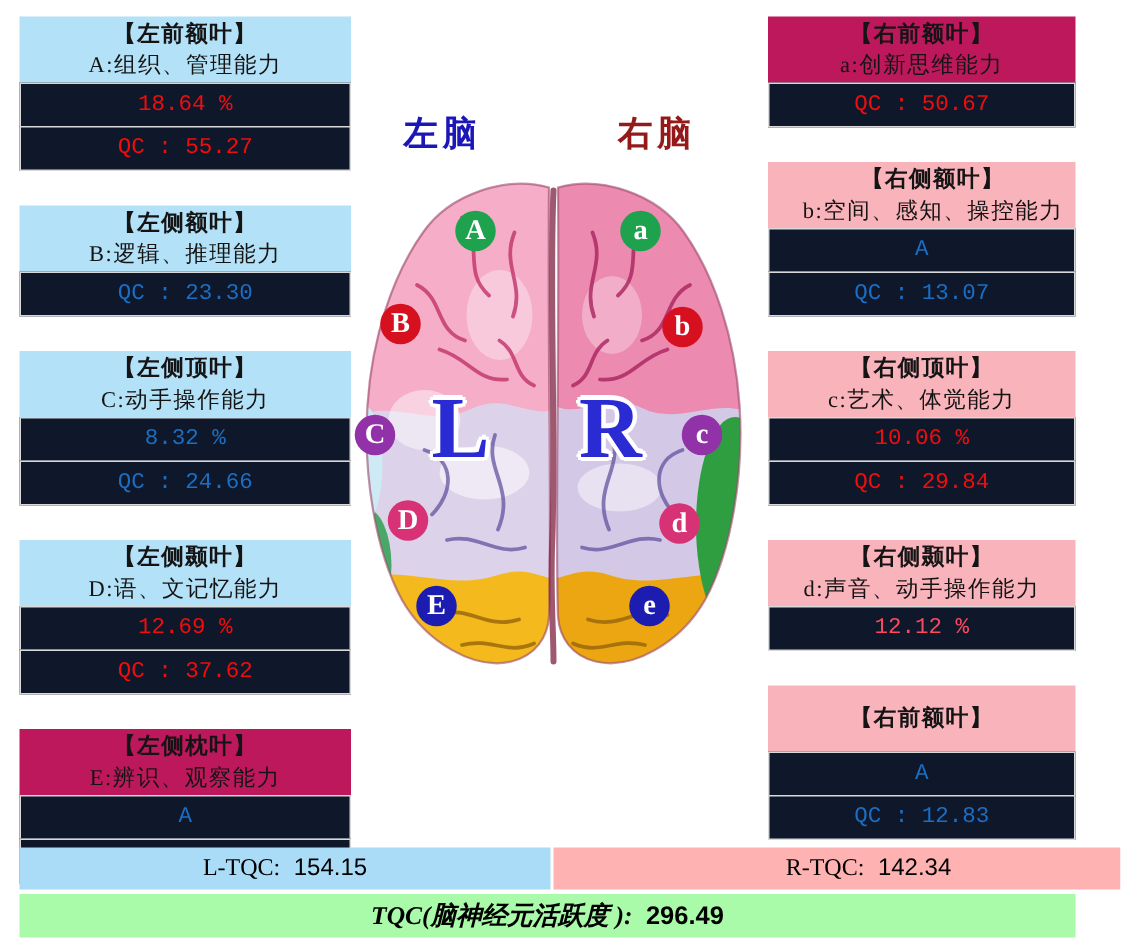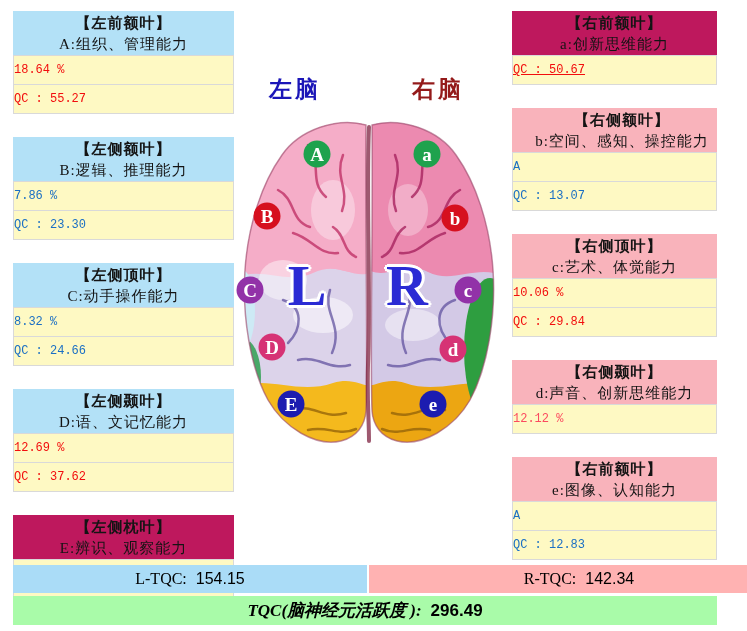--- a/index.html
+++ b/index.html
@@ -7,23 +7,23 @@
         font-family:"Liberation Serif",serif;}
   
   .col{position:absolute;top:11px;}
   .col-left{left:13px;width:221px;}
   .col-right{left:512px;width:205px;}
   .panel{margin-bottom:23px;}
   .panel-header{height:45px;display:flex;flex-direction:column;justify-content:center;
         text-align:center;color:#141414;font-size:15px;}
   .region{font-weight:bold;letter-spacing:1px;line-height:21px;}
   .ability{letter-spacing:1px;line-height:21px;}
-  .panel-row{height:30px;box-sizing:border-box;background:#fef9c3;border:1px solid #d9d9d9;
-        margin-top:-1px;line-height:28px;
-        font-family:"Liberation Mono",monospace;font-size:12px;}
+  .panel-row{height:30px;box-sizing:border-box;background:#0f172a;border:1px solid #d9d9d9;
+        margin-top:-1px;text-align:center;line-height:28px;
+        font-family:"Liberation Mono",monospace;font-size:15px;}
   .panel .panel-row:first-of-type{margin-top:0;}
   
   .brain-title{position:absolute;transform:translate(-50%,-50%);font-weight:bold;
         font-size:23px;letter-spacing:3px;white-space:nowrap;}
   #brain-area{position:absolute;left:238px;top:115px;width:262px;height:335px;}
   #brain-area svg{position:absolute;left:0;top:0;}
   .marker{position:absolute;width:27px;height:27px;border-radius:50%;color:#fff;
         font-weight:bold;font-size:19px;display:flex;align-items:center;justify-content:center;
         transform:translate(-50%,-50%);line-height:1;}
   .m-A{left:79px;top:39px}.m-a{left:189px;top:39px}
@@ -60,21 +60,20 @@
       </div>
       <div class="panel-row"><span style="color: rgb(242, 13, 13);">18.64 %</span></div>
       <div class="panel-row"><span style="color: rgb(242, 13, 13);">QC : 55.27</span></div>
     </div>
 
     <div class="panel">
       <div class="panel-header" style="background-color: rgb(179, 225, 247);">
         <div class="region">【左侧额叶】</div>
         <div class="ability">B:逻辑、推理能力</div>
       </div>
-      <div class="panel-row"><span style="color: rgb(26, 111, 196);">7.86 %</span></div>
       <div class="panel-row"><span style="color: rgb(26, 111, 196);">QC : 23.30</span></div>
     </div>
 
     <div class="panel">
       <div class="panel-header" style="background-color: rgb(179, 225, 247);">
         <div class="region">【左侧顶叶】</div>
         <div class="ability">C:动手操作能力</div>
       </div>
       <div class="panel-row"><span style="color: rgb(26, 111, 196);">8.32 %</span></div>
       <div class="panel-row"><span style="color: rgb(26, 111, 196);">QC : 24.66</span></div>
@@ -99,21 +98,21 @@
     </div>
   </div>
 
   <div class="col col-right">
 
     <div class="panel">
       <div class="panel-header" style="background-color: #be185d;">
         <div class="region">【右前额叶】</div>
         <div class="ability">a:创新思维能力</div>
       </div>
-      <div class="panel-row"><span style="color: rgb(242, 13, 13); text-decoration: underline;">QC : 50.67</span></div>
+      <div class="panel-row"><span style="color: rgb(242, 13, 13);">QC : 50.67</span></div>
     </div>
 
     <div class="panel">
       <div class="panel-header" style="background-color: rgb(249, 179, 187); padding-left: 15px;">
         <div class="region">【右侧额叶】</div>
         <div class="ability">b:空间、感知、操控能力</div>
       </div>
       <div class="panel-row"><span style="color: rgb(26, 111, 196);">A</span></div>
       <div class="panel-row"><span style="color: rgb(26, 111, 196);">QC : 13.07</span></div>
     </div>
@@ -123,29 +122,28 @@
         <div class="region">【右侧顶叶】</div>
         <div class="ability">c:艺术、体觉能力</div>
       </div>
       <div class="panel-row"><span style="color: rgb(242, 13, 13);">10.06 %</span></div>
       <div class="panel-row"><span style="color: rgb(242, 13, 13);">QC : 29.84</span></div>
     </div>
 
     <div class="panel">
       <div class="panel-header" style="background-color: rgb(249, 179, 187);">
         <div class="region">【右侧颞叶】</div>
-        <div class="ability">d:声音、创新思维能力</div>
+        <div class="ability">d:声音、动手操作能力</div>
       </div>
       <div class="panel-row"><span style="color: rgb(251, 74, 95);">12.12 %</span></div>
     </div>
 
     <div class="panel">
       <div class="panel-header" style="background-color: rgb(249, 179, 187);">
         <div class="region">【右前额叶】</div>
-        <div class="ability">e:图像、认知能力</div>
       </div>
       <div class="panel-row"><span style="color: rgb(26, 111, 196);">A</span></div>
       <div class="panel-row"><span style="color: rgb(26, 111, 196);">QC : 12.83</span></div>
     </div>
   </div>
 
   <div class="brain-title" style="left: 295px; top: 89px; color: rgb(27, 22, 184);">左脑</div>
   <div class="brain-title" style="left: 438px; top: 89px; color: rgb(148, 26, 26);">右脑</div>
 
   <div id="brain-area">

